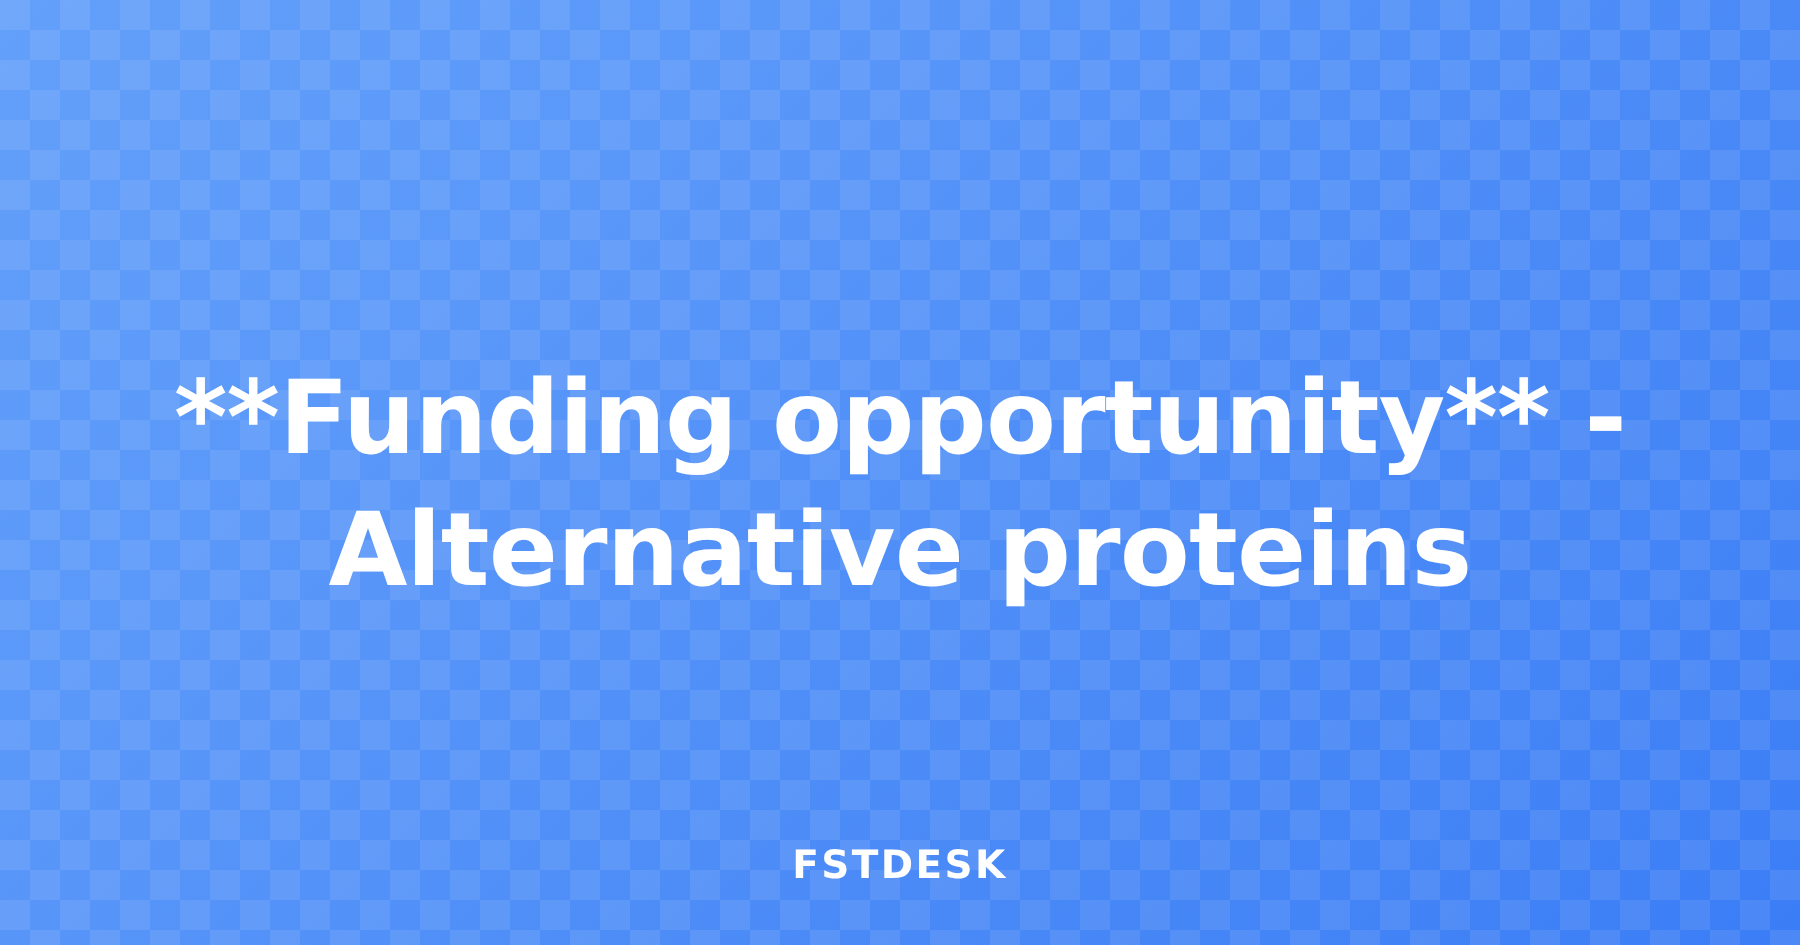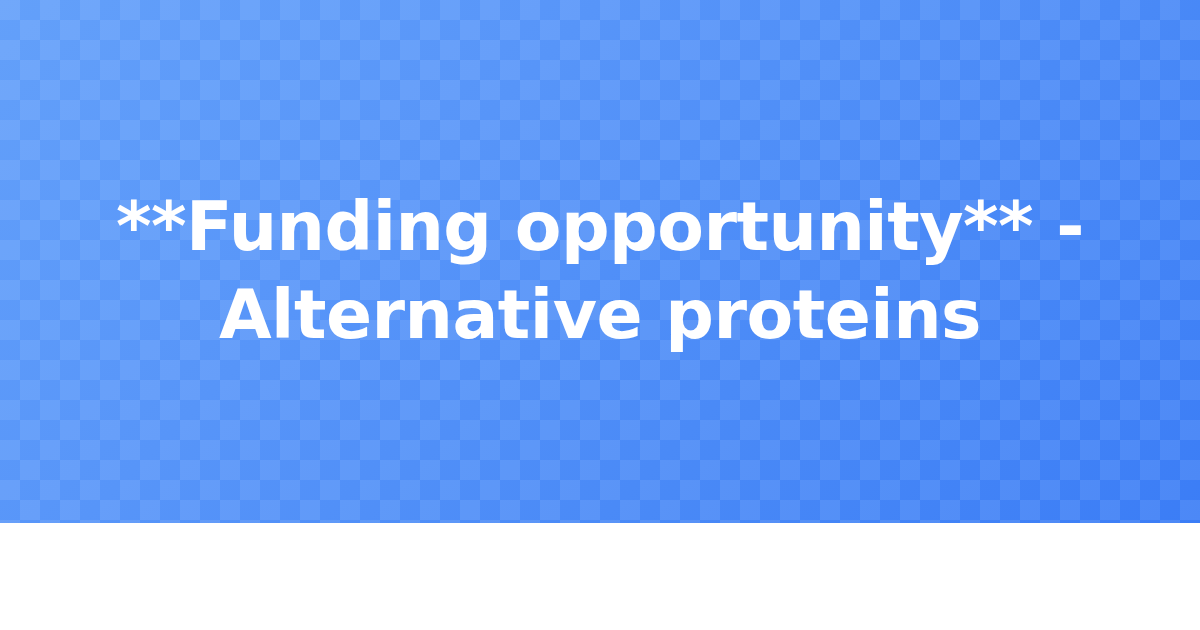--- a/index.html
+++ b/index.html
@@ -10,21 +10,21 @@
   body {
     width: 1200px;
     height: 630px;
     overflow: hidden;
     font-family: "DejaVu Sans", sans-serif;
   }
 
   #og-card {
     position: relative;
     width: 1200px;
-    height: 523px;
+    height: 630px;
     box-sizing: border-box;
     background-image: linear-gradient(135deg, #63a0fa 0%, #5795f9 35%, #4a8af7 65%, #3b7df6 100%);
     overflow: hidden;
     display: flex;
     flex-direction: column;
     align-items: center;
     justify-content: center;
   }
 
   
@@ -152,14 +152,17 @@
 
 <div id="og-card">
 
   <div id="pattern-overlay"></div>
   <div id="pattern-overlay-offset"></div>
 
   <div id="content">
     <h1 id="card-title">**Funding opportunity** - Alternative proteins</h1>
   </div>
 
+  <div id="footer">
+    <div id="brand-wordmark">FSTDESK</div>
+  </div>
 
 </div>
 
 </body></html>

